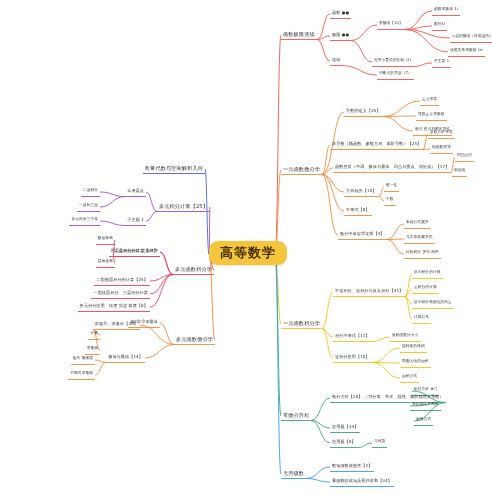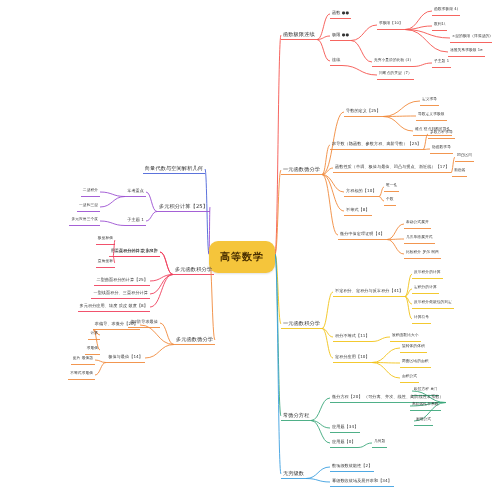--- a/index.html
+++ b/index.html
@@ -5,21 +5,21 @@
   html,body{margin:0;padding:0;background:#ffffff;}
   body{width:492px;height:495px;position:relative;overflow:hidden;
        font-family:"DejaVu Sans","Liberation Sans",sans-serif;}
   #canvas{position:absolute;left:0;top:0;width:492px;height:495px;}
   svg.links{position:absolute;left:0;top:0;width:492px;height:495px;pointer-events:none;}
   .node{position:absolute;white-space:nowrap;line-height:1;}
   .lbl{font-size:4.1px;color:#333;letter-spacing:0.1px;}
   .lbl.m{font-size:5.2px;}
   .lbl.s{font-size:3.7px;}
   .root{position:absolute;background:#F5C53B;border-radius:9px;
-        padding:9px 11px;font-size:10px;color:#4a3000;font-weight:bold;
+        padding:3px 11px;font-size:13px;color:#4a3000;font-weight:bold;
         letter-spacing:1px;box-shadow:0 1px 2px rgba(0,0,0,.12);}
 </style>
 </head>
 <body>
 
 <div id="canvas">
   <svg class="links" id="links" viewBox="0 0 492 495">
       <path d="M 275 254 C 278 254, 278 35, 281 35" stroke="#F5534E" fill="none" stroke-width="0.9"></path>
       <path d="M 281 39.5 L 317 39.5" stroke="#F5534E" stroke-width="0.9"></path>
       <path d="M 317 39.5 C 323.5 39.5, 323.5 14, 330 14" stroke="#F5534E" fill="none" stroke-width="0.9"></path>

